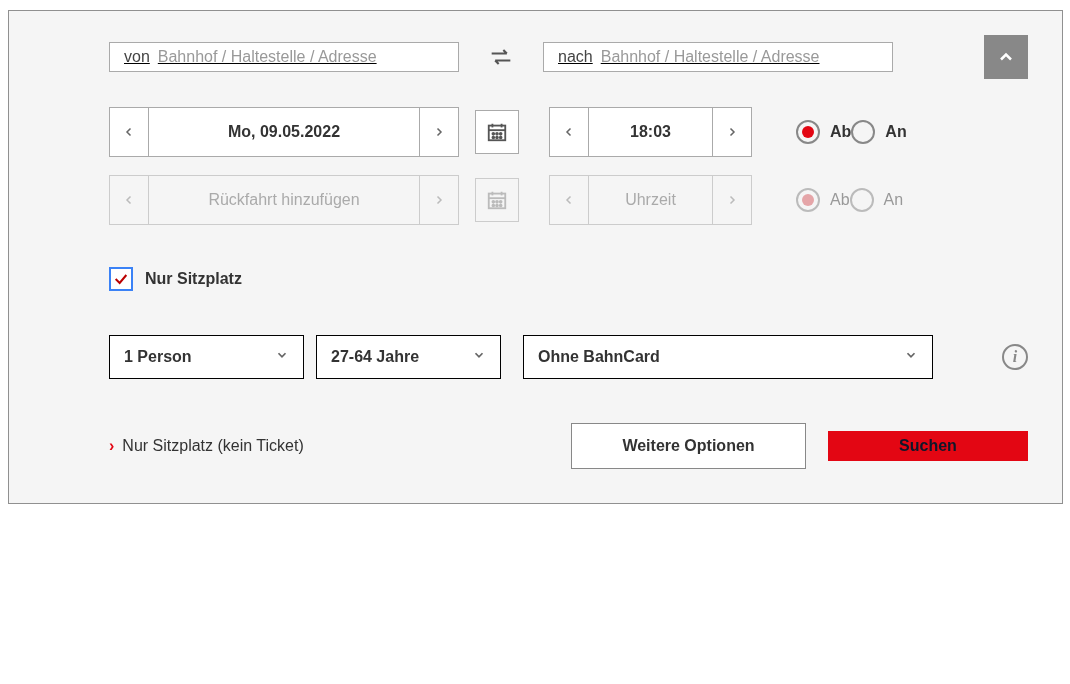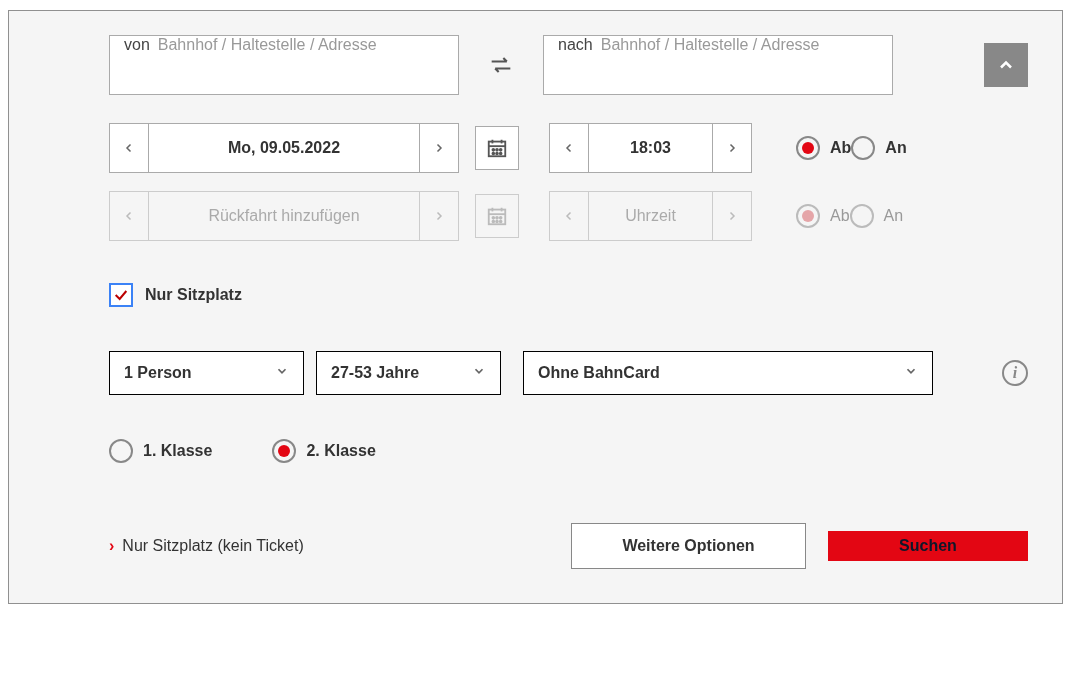--- a/index.html
+++ b/index.html
@@ -24,27 +24,28 @@
   display: flex;
   align-items: center;
   margin-bottom: 18px;
   padding-left: 66px;
 }
 
 .row-first { margin-bottom: 28px; }
 
 
 .text-input {
-  height: 60px;
+  height: 30px;
   border: 1px solid #aaa;
   background: #fff;
   padding: 0 14px;
   display: flex;
-  align-items: flex-start;
+  align-items: center;
   font-size: 16px;
+  text-decoration: underline;
 }
 .text-input .prefix { color: #444; margin-right: 8px; }
 .text-input .placeholder { color: #999; }
 .text-input.from, .text-input.to { width: 350px; }
 .text-input.to { margin-left: 0; }
 
 .swap-btn {
   width: 44px; height: 44px;
   display: flex; align-items: center; justify-content: center;
   margin: 0 20px;
@@ -355,52 +356,40 @@
   <div class="row row-selects">
     <div class="select persons">
       <span>1 Person</span>
       <span class="chev">
         <svg width="14" height="14" viewBox="0 0 24 24" fill="none" stroke="#666" stroke-width="3">
             <path d="M6 9 L12 15 L18 9"></path>
           </svg>
       </span>
     </div>
     <div class="select age">
-      <span>27-53 Jahre</span>
+      <span>27-64 Jahre</span>
       <span class="chev">
         <svg width="14" height="14" viewBox="0 0 24 24" fill="none" stroke="#666" stroke-width="3">
             <path d="M6 9 L12 15 L18 9"></path>
           </svg>
       </span>
     </div>
     <div class="select card">
       <span>Ohne BahnCard</span>
       <span class="chev">
         <svg width="14" height="14" viewBox="0 0 24 24" fill="none" stroke="#666" stroke-width="3">
             <path d="M6 9 L12 15 L18 9"></path>
           </svg>
       </span>
     </div>
     <div class="info-icon">
       <span>i</span>
     </div>
   </div>
 
-  <div class="row row-class">
-    <div class="radio-group">
-      <div class="radio-opt">
-        <span class="circle"></span>
-        <span class="lbl">1. Klasse</span>
-      </div>
-      <div class="radio-opt selected">
-        <span class="circle"></span>
-        <span class="lbl">2. Klasse</span>
-      </div>
-    </div>
-  </div>
 
   <div class="row-bottom">
     <div class="seat-link">
       <span class="ch">›</span>
       <span>Nur Sitzplatz (kein Ticket)</span>
     </div>
     <div class="btn-outline">
       <span>Weitere Optionen</span>
     </div>
     <div class="btn-primary">

